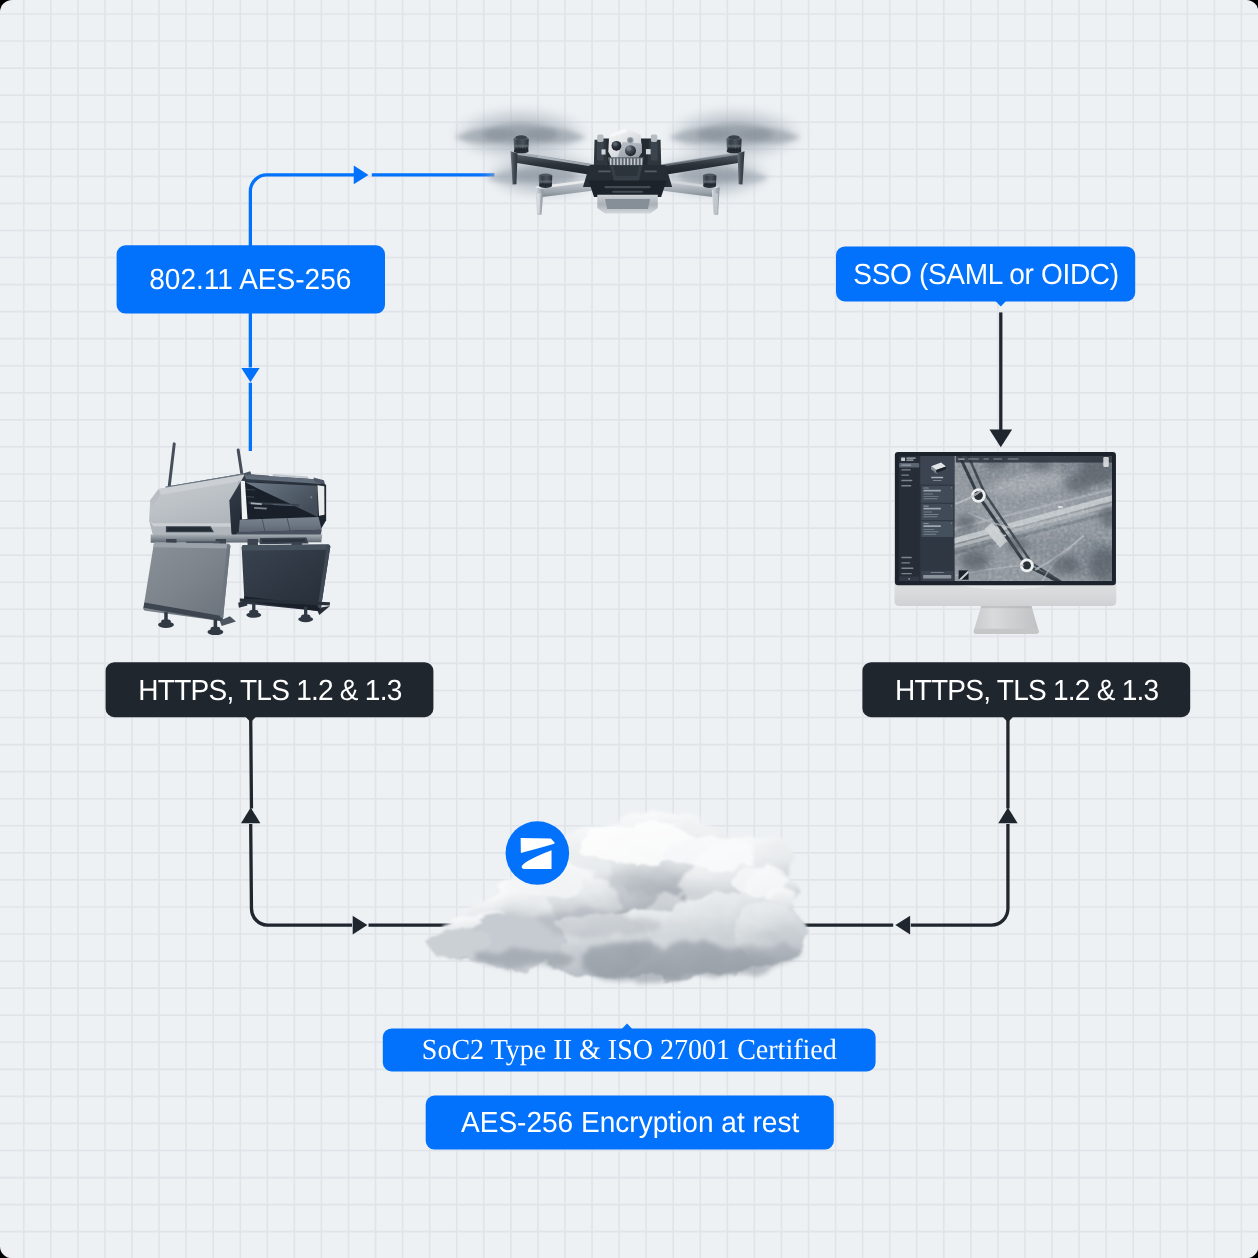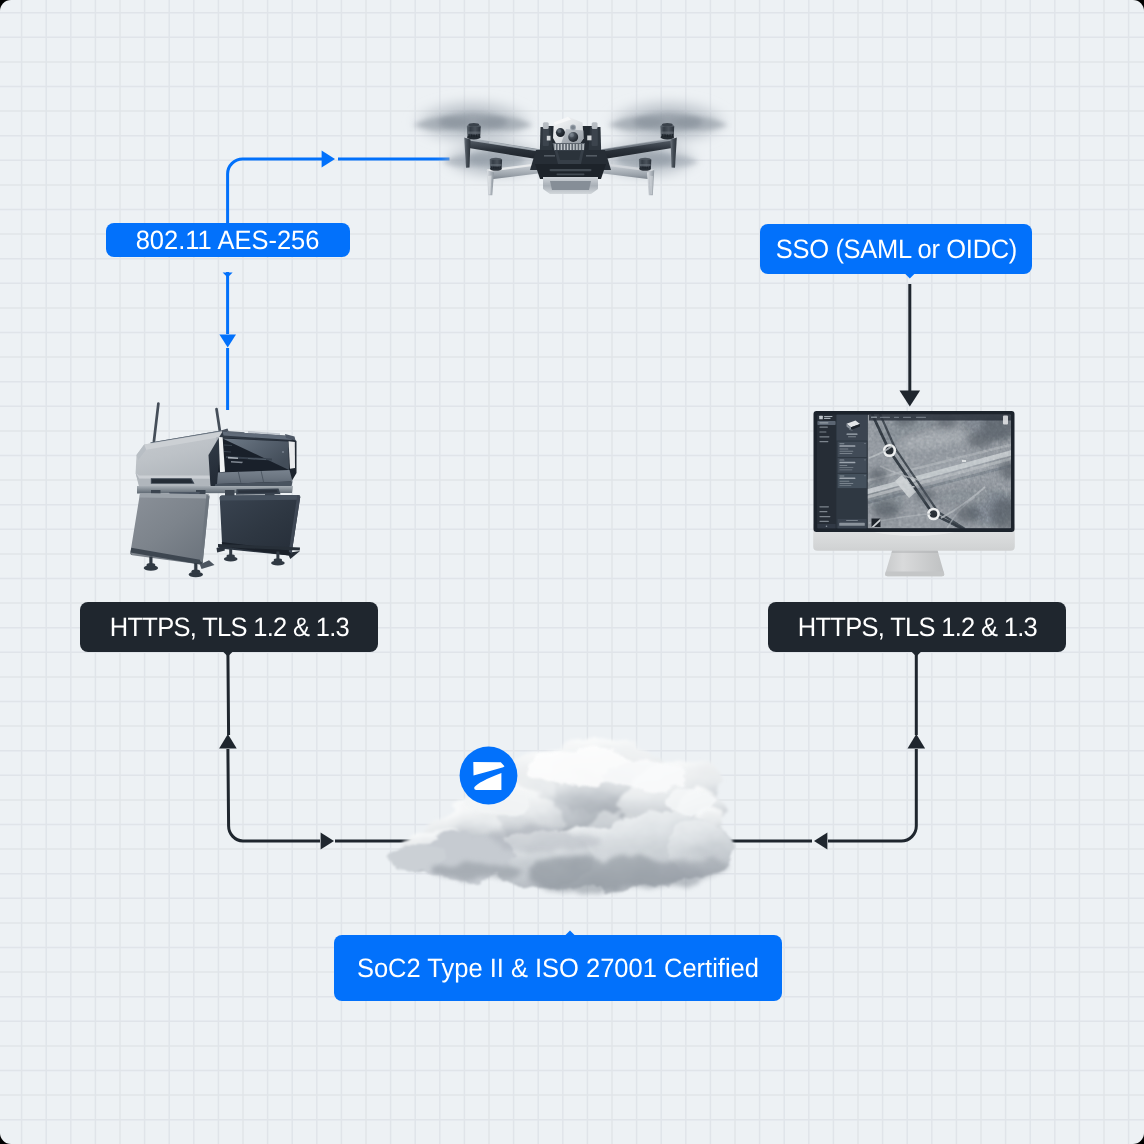--- a/index.html
+++ b/index.html
@@ -4,21 +4,21 @@
 <title>Security Architecture Diagram</title>
 <style>
   html,body{margin:0;padding:0;background:#000000;}
   body{width:1144px;height:1144px;overflow:hidden;font-family:"Liberation Sans",sans-serif;-webkit-font-smoothing:antialiased;text-rendering:geometricPrecision;}
   #page{position:relative;width:1144px;height:1144px;background:#edf1f4;border-radius:11px;overflow:hidden;}
   svg.layer{position:absolute;left:0;top:0;width:1144px;height:1144px;}
   .badge{position:absolute;display:flex;align-items:center;justify-content:center;
     border-radius:8px;color:#fff;font-size:26.5px;letter-spacing:0px;white-space:nowrap;}
   .badge > span{display:inline-block;transform:scaleX(0.962);transform-origin:center;}
   .badge.blue{background:#0271fb;}
-  .badge.dark{background:#1f262e;}
+  .badge.dark{background:#1f262e;margin-left:16px;}
 </style>
 </head>
 <body>
 
 <div id="page">
 
   <svg class="layer" viewBox="0 0 1144 1144">
     <g stroke="#e0e4e9" stroke-width="1.5" fill="none">
         <path d="M 21.6 0 L 21.6 1144"></path>
         <path d="M 46.2 0 L 46.2 1144"></path>
@@ -774,40 +774,43 @@
       </g>
     </g>
   </svg>
 
   <svg class="layer" viewBox="0 0 1144 1144">
     <circle cx="488.5" cy="775.5" r="28.9" fill="#0271fb"></circle>
     <path fill="#ffffff" fill-rule="evenodd" d="M 473.3 761.9 L 500.8 762.2 L 504.5 766.3 L 503.2 767.2 Q 489.5 771.2 473.5 775.4 L 473.3 761.9 Z
          M 501.4 773.0 L 501.4 790.0 L 476.2 790.0 Q 473.5 789.3 474.5 787.0 Q 478.5 781.8 501.4 773.0 Z"></path>
   </svg>
 
-  <div class="badge blue" style="left:106px;top:223px;width:244px;height:34px;text-align:center;">
+  <div class="badge blue" style="left:106px;top:223px;width:244px;height:62px;text-align:center;">
       <span>802.11 AES-256</span>
     </div>
 
   <div class="badge blue" style="left:760px;top:224px;width:272px;height:50px;letter-spacing:-0.33px;">
       <span>SSO (SAML or OIDC)</span>
     </div>
 
   <div class="badge dark" style="left:80px;top:602px;width:298px;height:50px;letter-spacing:-0.72px;">
       <span>HTTPS, TLS 1.2 &amp; 1.3</span>
     </div>
 
   <div class="badge dark" style="left:768px;top:602px;width:298px;height:50px;letter-spacing:-0.72px;">
       <span>HTTPS, TLS 1.2 &amp; 1.3</span>
     </div>
 
-  <div class="badge blue" style="left:334px;top:935px;width:448px;height:66px;">
+  <div class="badge blue" style="left:348px;top:935px;width:448px;height:39px;font-family:Liberation Serif, serif;">
       <span>SoC2 Type II &amp; ISO 27001 Certified</span>
     </div>
 
+  <div class="badge blue" style="left:387.4px;top:995.7px;width:371px;height:49.4px;">
+      <span>AES-256 Encryption at rest</span>
+    </div>
 
   <svg class="layer" viewBox="0 0 1144 1144">
     <path d="M 222.6 272.4 L 232.6 272.4 L 227.6 277.6 Z" fill="#0271fb"></path>
     <path d="M 904.8 273.4 L 914.8 273.4 L 909.8 278.6 Z" fill="#0271fb"></path>
     <path d="M 222.9 651.4 L 232.9 651.4 L 227.9 656.6 Z" fill="#1f262e"></path>
     <path d="M 911.3 651.4 L 921.3 651.4 L 916.3 656.6 Z" fill="#1f262e"></path>
     <path d="M 565 935.6 L 575 935.6 L 570 930.4 Z" fill="#0271fb"></path>
   </svg>
 </div>
 

